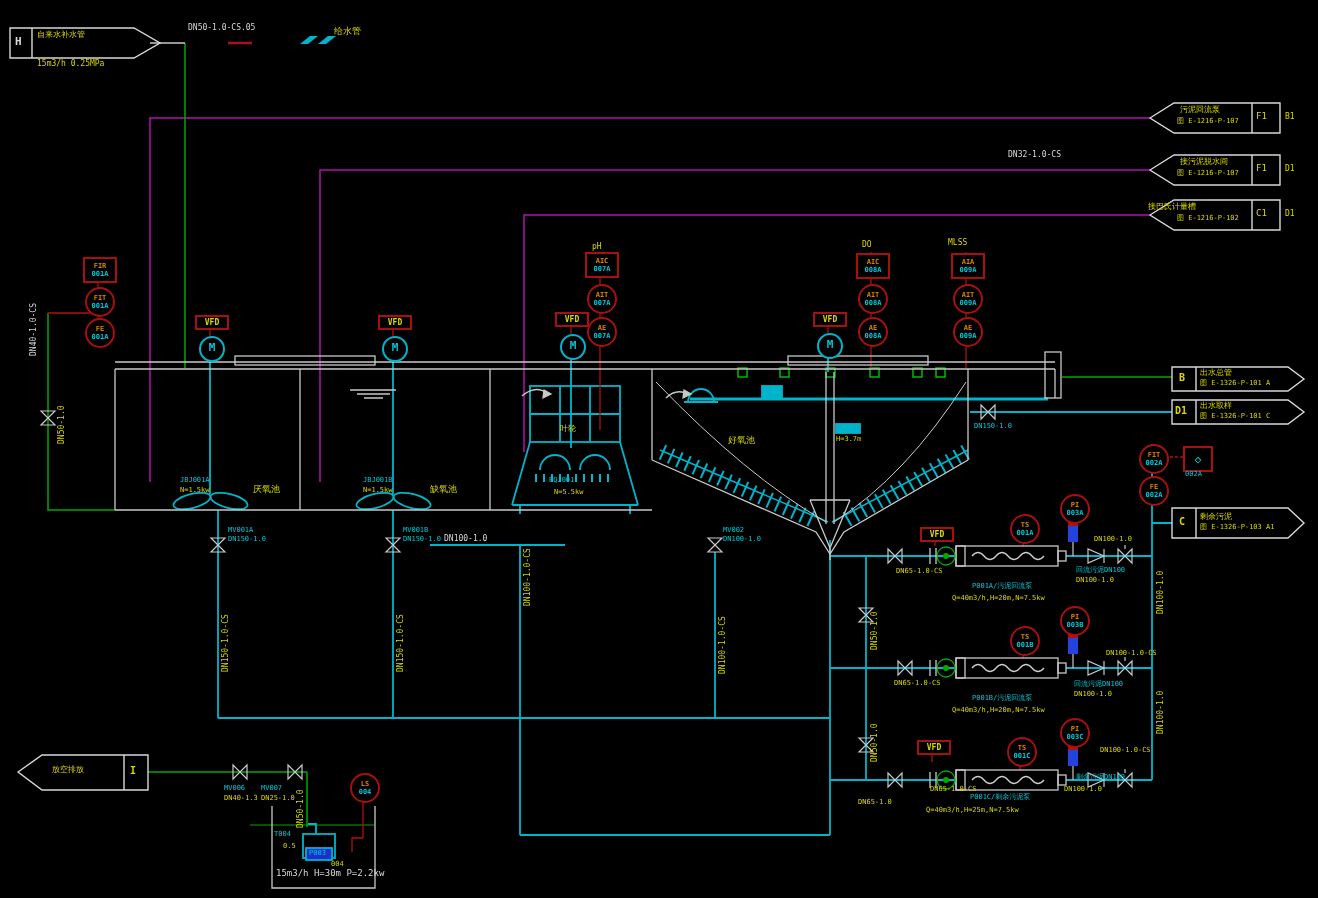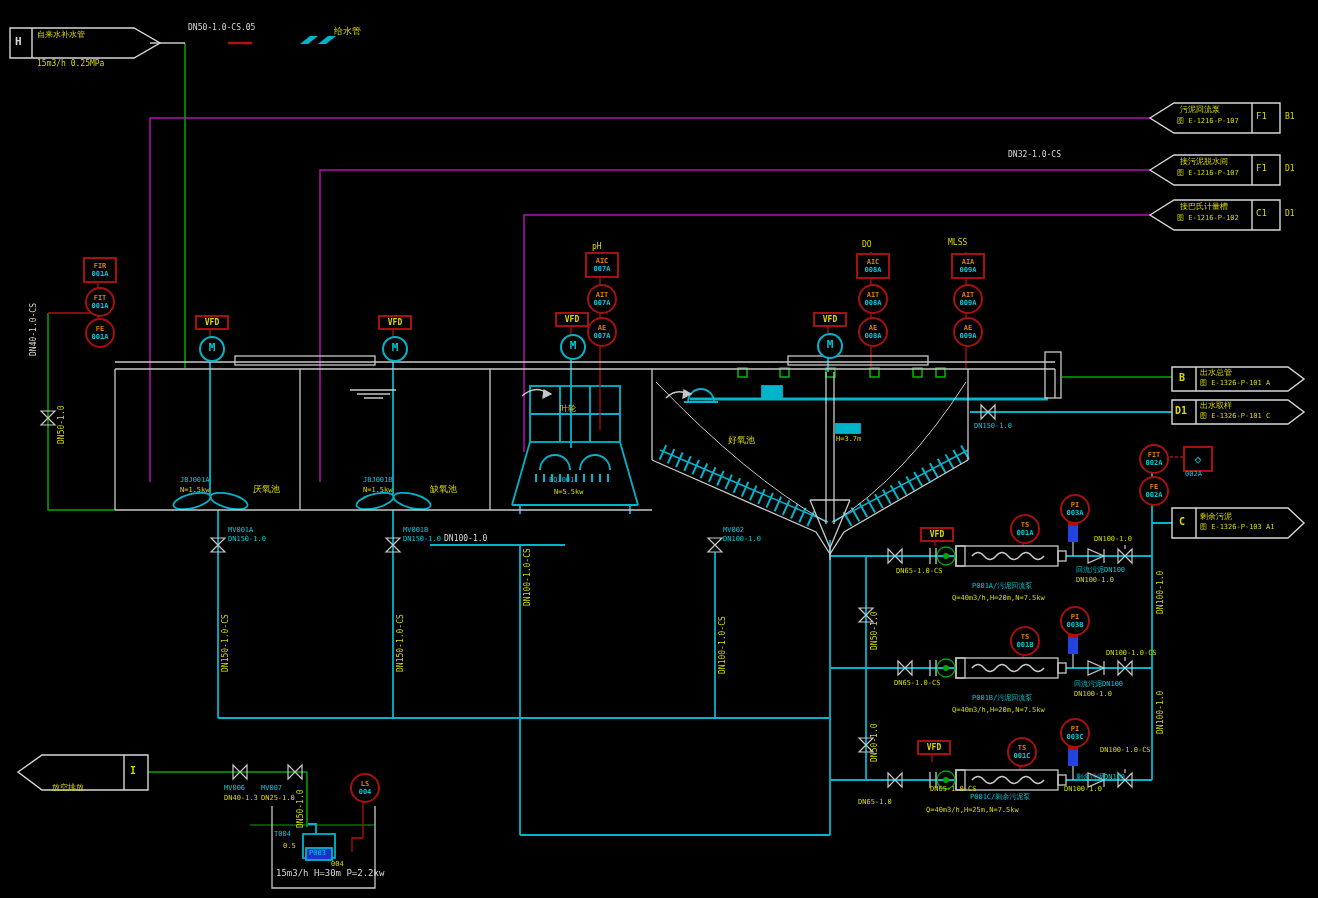--- a/index.html
+++ b/index.html
@@ -193,38 +193,38 @@
 <span class="t y" style="left:37px;top:60px">15m3/h 0.25MPa</span>
 
 <span class="t y" style="left:1180px;top:106px">污泥回流泵</span>
 <span class="t y s7" style="left:1177px;top:118px">图 E-1216-P-107</span>
 <span class="t y s9" style="left:1256px;top:112px">F1</span>
 <span class="t y" style="left:1285px;top:113px">B1</span>
 <span class="t y" style="left:1180px;top:158px">接污泥脱水间</span>
 <span class="t y s7" style="left:1177px;top:170px">图 E-1216-P-107</span>
 <span class="t y s9" style="left:1256px;top:164px">F1</span>
 <span class="t y" style="left:1285px;top:165px">D1</span>
-<span class="t y" style="left:1180px;top:203px">接巴氏计量槽</span>
+<span class="t y" style="left:1148px;top:203px">接巴氏计量槽</span>
 <span class="t y s7" style="left:1177px;top:215px">图 E-1216-P-102</span>
 <span class="t y s9" style="left:1256px;top:209px">C1</span>
 <span class="t y" style="left:1285px;top:210px">D1</span>
 <span class="t w" style="left:1008px;top:151px">DN32-1.0-CS</span>
 
 <span class="t y s10" style="left:1179px;top:373px">B</span>
 <span class="t y" style="left:1200px;top:369px">出水总管</span>
 <span class="t y s7" style="left:1200px;top:380px">图 E-1326-P-101 A</span>
 <span class="t y s10" style="left:1175px;top:406px">D1</span>
 <span class="t y" style="left:1200px;top:402px">出水取样</span>
 <span class="t y s7" style="left:1200px;top:413px">图 E-1326-P-101 C</span>
 <span class="t y s10" style="left:1179px;top:517px">C</span>
 <span class="t y" style="left:1200px;top:513px">剩余污泥</span>
 <span class="t y s7" style="left:1200px;top:524px">图 E-1326-P-103 A1</span>
 
 <span class="t y s10" style="left:130px;top:766px">I</span>
-<span class="t y" style="left:52px;top:784px">放空排放</span>
+<span class="t y" style="left:52px;top:766px">放空排放</span>
 
 <span class="t w rot" style="left:30px;top:356px">DN40-1.0-CS</span>
 <span class="t y rot" style="left:58px;top:444px">DN50-1.0</span>
 <span class="t y rot" style="left:222px;top:672px">DN150-1.0-CS</span>
 <span class="t y rot" style="left:397px;top:672px">DN150-1.0-CS</span>
 <span class="t y rot" style="left:719px;top:674px">DN100-1.0-CS</span>
 <span class="t y rot" style="left:524px;top:606px">DN100-1.0-CS</span>
 <span class="t y rot" style="left:871px;top:650px">DN50-1.0</span>
 <span class="t y rot" style="left:871px;top:762px">DN50-1.0</span>
 <span class="t y rot" style="left:1157px;top:614px">DN100-1.0</span>
@@ -335,21 +335,21 @@
 <div class="mc" style="left:382px;top:336px">M</div>
 <div class="mc" style="left:560px;top:334px">M</div>
 <div class="mc" style="left:817px;top:333px">M</div>
 
 <span class="t c s7" style="left:180px;top:477px">JBJ001A</span>
 <span class="t y s7" style="left:180px;top:487px">N=1.5kw</span>
 <span class="t y s9" style="left:253px;top:485px">厌氧池</span>
 <span class="t c s7" style="left:363px;top:477px">JBJ001B</span>
 <span class="t y s7" style="left:363px;top:487px">N=1.5kw</span>
 <span class="t y s9" style="left:430px;top:485px">缺氧池</span>
-<span class="t y" style="left:560px;top:405px">叶轮</span>
+<span class="t y" style="left:560px;top:425px">叶轮</span>
 <span class="t c s7" style="left:549px;top:477px">BQJ001</span>
 <span class="t y s7" style="left:554px;top:489px">N=5.5kw</span>
 <span class="t y s9" style="left:728px;top:436px">好氧池</span>
 <span class="t y s7" style="left:836px;top:436px">H=3.7m</span>
 
 <span class="t c s7" style="left:228px;top:527px">MV001A</span>
 <span class="t c s7" style="left:228px;top:536px">DN150-1.0</span>
 <span class="t c s7" style="left:403px;top:527px">MV001B</span>
 <span class="t c s7" style="left:403px;top:536px">DN150-1.0</span>
 <span class="t c s7" style="left:723px;top:527px">MV002</span>

